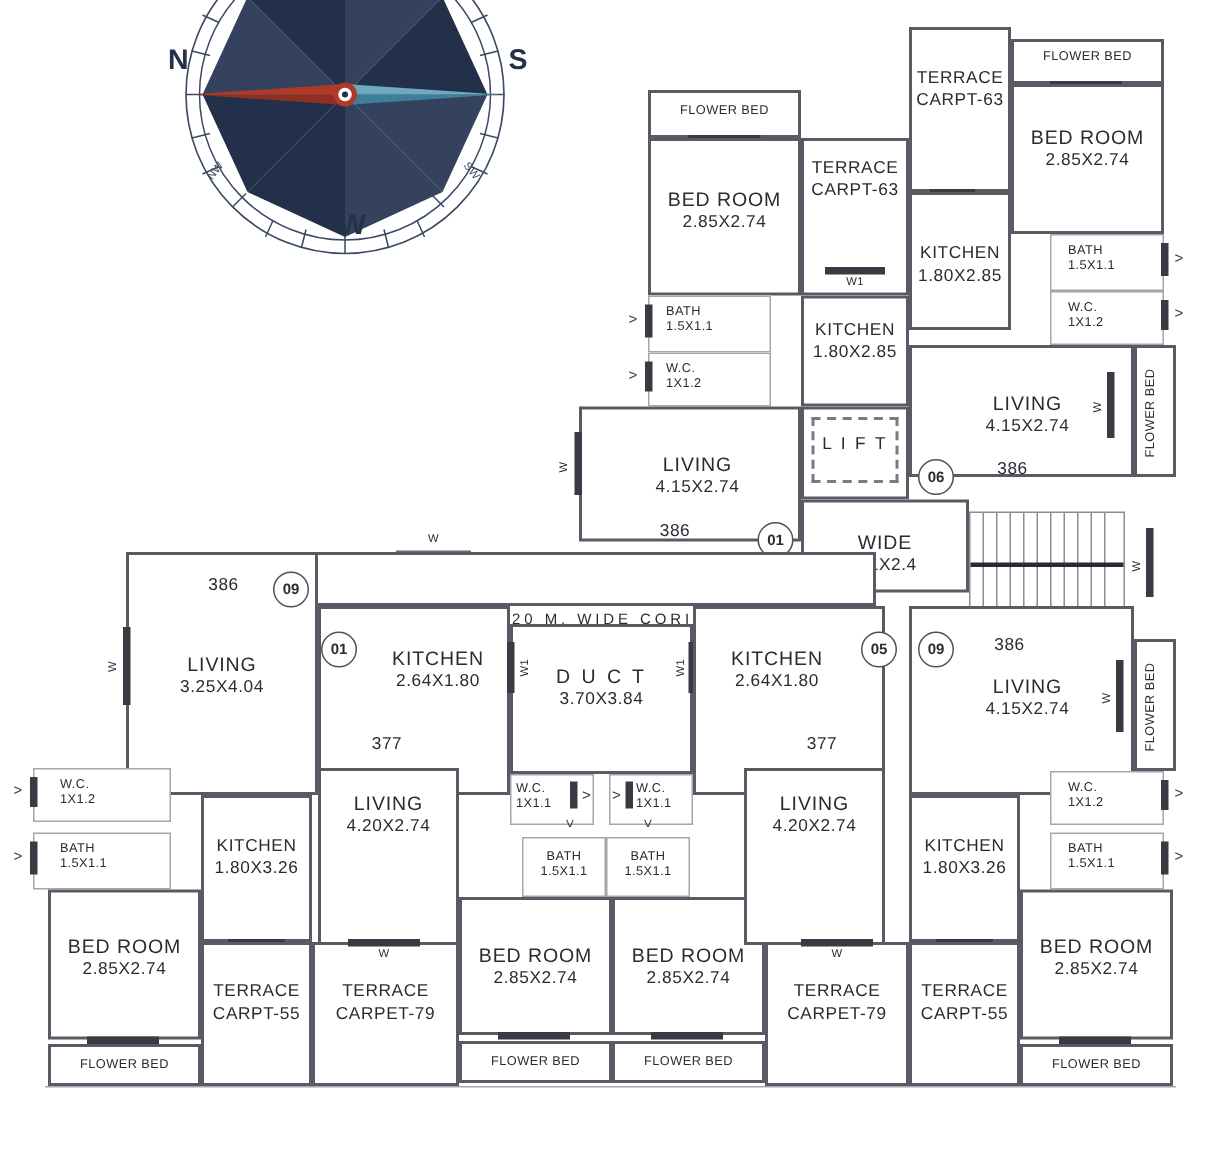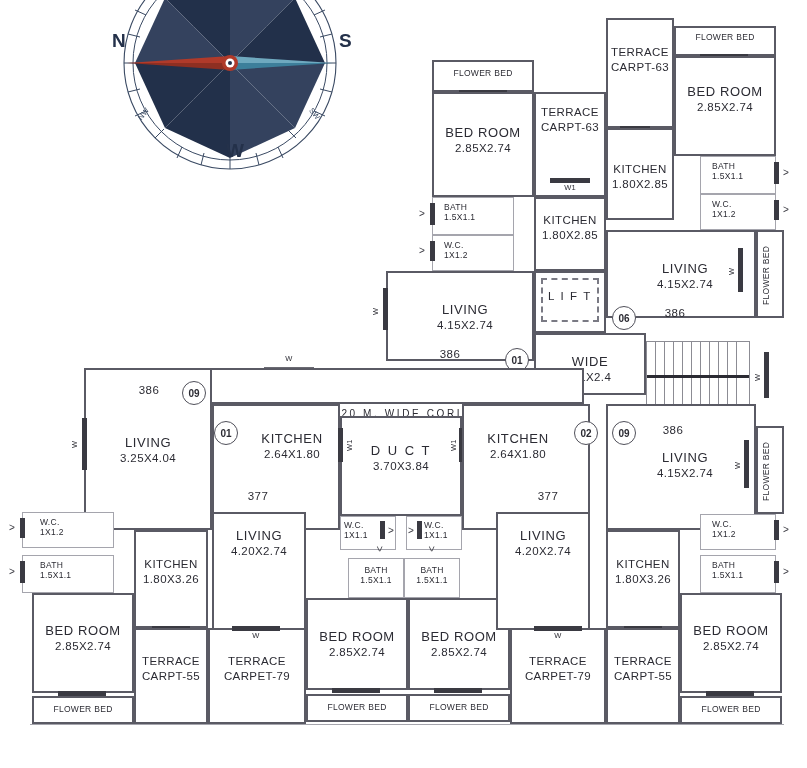--- a/index.html
+++ b/index.html
@@ -320,21 +320,21 @@
 
   <div class="room outer" style="left:408px;top:598px;width:102px;height:92px;"></div>
   <div class="lbl big" style="left:408px;top:630px;width:102px;">BED ROOM</div>
   <div class="lbl" style="left:408px;top:646px;width:102px;">2.85X2.74</div>
   <div class="win" style="left:434px;top:688px;width:48px;height:5px;"></div>
   <div class="lbl xs" style="left:434px;top:694px;width:48px;">W</div>
   <div class="room outer" style="left:408px;top:694px;width:102px;height:28px;"></div>
   <div class="lbl sm" style="left:408px;top:703px;width:102px;">FLOWER BED</div>
 
   <div class="room outer" style="left:462px;top:404px;width:128px;height:126px;"></div>
-  <div class="unit" style="left:574px;top:421px;">02</div>
+  <div class="unit" style="left:574px;top:421px;">05</div>
   <div class="lbl big" style="left:470px;top:432px;width:96px;">KITCHEN</div>
   <div class="lbl" style="left:470px;top:448px;width:96px;">2.64X1.80</div>
   <div class="lbl" style="left:528px;top:490px;width:40px;">377</div>
 
   <div class="room outer" style="left:496px;top:512px;width:94px;height:118px;"></div>
   <div class="lbl big" style="left:490px;top:529px;width:106px;">LIVING</div>
   <div class="lbl" style="left:490px;top:545px;width:106px;">4.20X2.74</div>
 
   <div class="room outer" style="left:510px;top:628px;width:96px;height:96px;"></div>
   <div class="lbl" style="left:510px;top:655px;width:96px;">TERRACE</div>

